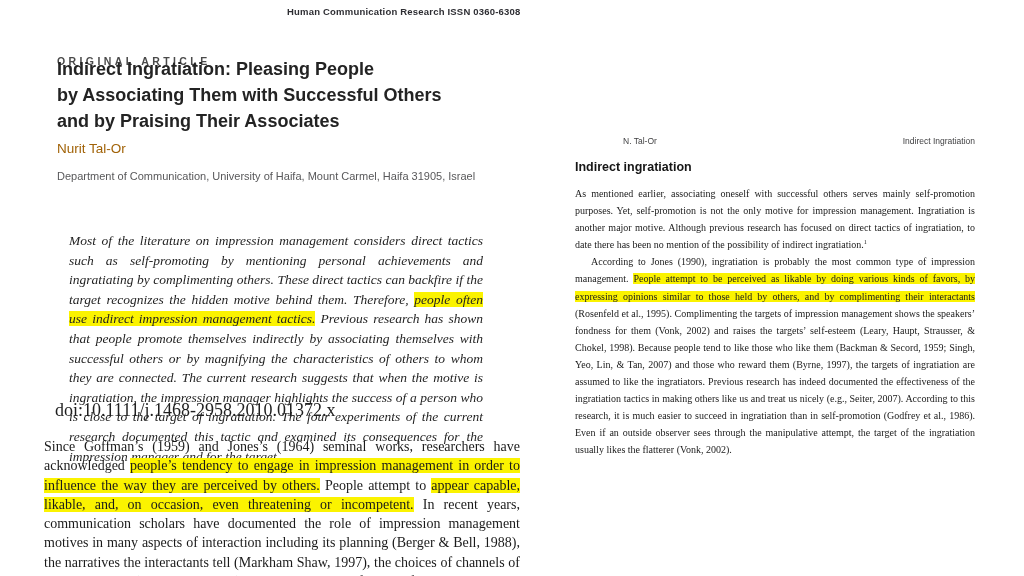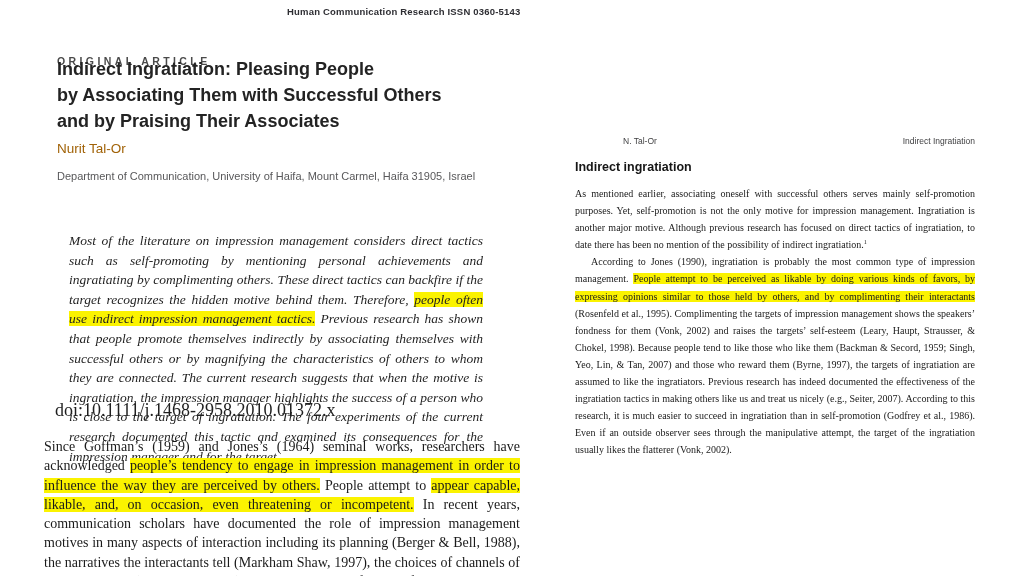--- a/index.html
+++ b/index.html
@@ -64,21 +64,21 @@
   .body-par.first { margin-top:11px; }
   .body-par.indent-first { text-indent:16px; }
   .hl { background:var(--hl, #fbf300); }
   sup { font-size:0.62em; line-height:0; }
 </style>
 </head>
 <body>
 
 <div class="canvas">
 
-  <div class="journal-header">Human Communication Research ISSN 0360-5143</div>
+  <div class="journal-header">Human Communication Research ISSN 0360-6308</div>
 
   <section class="page-left">
     <div class="kicker">ORIGINAL ARTICLE</div>
     <h1 class="title">Indirect Ingratiation: Pleasing People
 by Associating Them with Successful Others
 and by Praising Their Associates</h1>
     <div class="author">Nurit Tal-Or</div>
     <div class="affiliation">Department of Communication, University of Haifa, Mount Carmel, Haifa 31905, Israel</div>
     <p class="abstract"><span>Most of the literature on impression management considers direct tactics such as self-promoting by mentioning personal achievements and ingratiating by complimenting others. These direct tactics can backfire if the target recognizes the hidden motive behind them. Therefore, </span><span class="hl">people often use indirect impression management tactics.</span><span> Previous research has shown that people promote themselves indirectly by associating themselves with successful others or by magnifying the characteristics of others to whom they are connected. The current research suggests that when the motive is ingratiation, the impression manager highlights the success of a person who is close to the target of ingratiation. The four experiments of the current research documented this tactic and examined its consequences for the impression manager and for the target.</span></p>
     <div class="doi">doi:10.1111/j.1468-2958.2010.01372.x</div>

